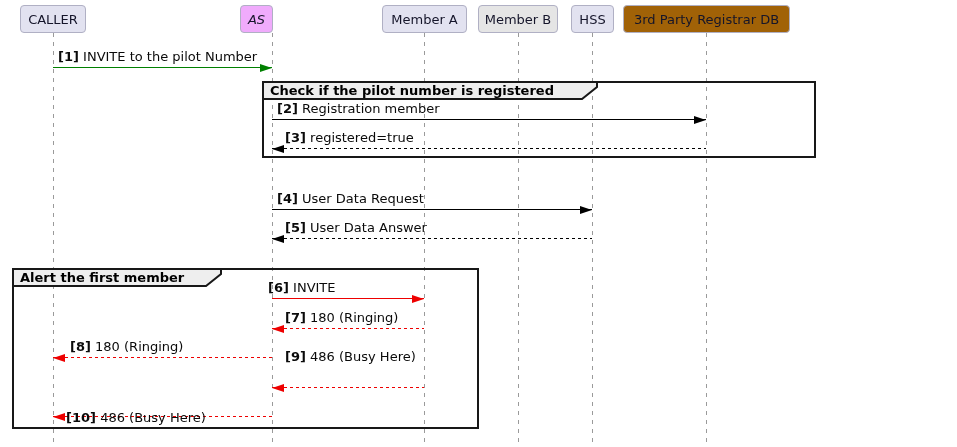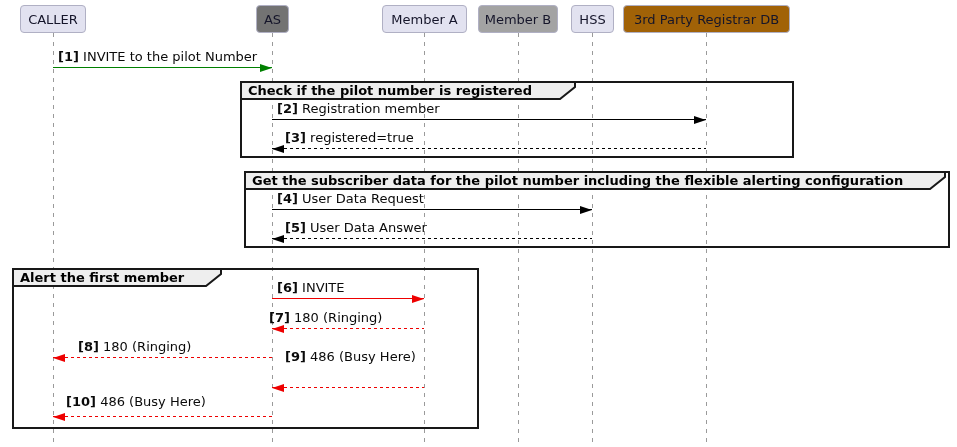--- a/index.html
+++ b/index.html
@@ -17,50 +17,44 @@
 </style>
 </head>
 <body>
 
 <div id="canvas">
     <div style="position: absolute; left: 52.5px; top: 33px; width: 1px; height: 410px; background: repeating-linear-gradient(rgb(154, 154, 154) 0px, rgb(154, 154, 154) 4px, transparent 4px, transparent 9px);"></div>
     <div class="participant" style="position: absolute; left: 20px; width: 66px; background: rgb(226, 226, 240); border: 1.5px solid rgb(176, 176, 196);">
       <span>CALLER</span>
     </div>
     <div style="position: absolute; left: 271.5px; top: 33px; width: 1px; height: 410px; background: repeating-linear-gradient(rgb(154, 154, 154) 0px, rgb(154, 154, 154) 4px, transparent 4px, transparent 9px);"></div>
-    <div class="participant" style="position: absolute; left: 256px; width: 33px; background: #737373; border: 1.5px solid rgb(176, 176, 196);">
+    <div class="participant" style="position: absolute; left: 240px; width: 33px; background: #f0abfc; border: 1.5px solid rgb(176, 176, 196); font-style: italic;">
       <span>AS</span>
     </div>
     <div style="position: absolute; left: 423.5px; top: 33px; width: 1px; height: 410px; background: repeating-linear-gradient(rgb(154, 154, 154) 0px, rgb(154, 154, 154) 4px, transparent 4px, transparent 9px);"></div>
     <div class="participant" style="position: absolute; left: 382px; width: 85px; background: rgb(226, 226, 240); border: 1.5px solid rgb(176, 176, 196);">
       <span>Member A</span>
     </div>
     <div style="position: absolute; left: 517.5px; top: 33px; width: 1px; height: 410px; background: repeating-linear-gradient(rgb(154, 154, 154) 0px, rgb(154, 154, 154) 4px, transparent 4px, transparent 9px);"></div>
-    <div class="participant" style="position: absolute; left: 478px; width: 80px; background: #a3a3a3; border: 1.5px solid rgb(176, 176, 196);">
+    <div class="participant" style="position: absolute; left: 478px; width: 80px; background: #e5e5e5; border: 1.5px solid rgb(176, 176, 196);">
       <span>Member B</span>
     </div>
     <div style="position: absolute; left: 591.5px; top: 33px; width: 1px; height: 410px; background: repeating-linear-gradient(rgb(154, 154, 154) 0px, rgb(154, 154, 154) 4px, transparent 4px, transparent 9px);"></div>
     <div class="participant" style="position: absolute; left: 571px; width: 43px; background: rgb(226, 226, 240); border: 1.5px solid rgb(176, 176, 196);">
       <span>HSS</span>
     </div>
     <div style="position: absolute; left: 705.5px; top: 33px; width: 1px; height: 410px; background: repeating-linear-gradient(rgb(154, 154, 154) 0px, rgb(154, 154, 154) 4px, transparent 4px, transparent 9px);"></div>
     <div class="participant" style="position: absolute; left: 623px; width: 167px; background: #a16207; border: 1.5px solid rgb(176, 176, 196);">
       <span>3rd Party Registrar DB</span>
     </div>
-    <div class="group" style="position: absolute; left: 240px; top: 81px; width: 554px; height: 77px; border: 2px solid rgb(24, 24, 24);">
+    <div class="group" style="position: absolute; left: 262px; top: 81px; width: 554px; height: 77px; border: 2px solid rgb(24, 24, 24);">
       <svg width="338" height="20" style="position: absolute; left: -2px; top: -2px; overflow: visible;">
         <polygon points="1,1 335,1 335,6 320,18 1,18" fill="#EEEEEE" stroke="#181818" stroke-width="2"></polygon>
       </svg>
       <div class="group-title">Check if the pilot number is registered</div>
-    </div>
-    <div class="group" style="position: absolute; left: 244px; top: 171px; width: 706px; height: 77px; border: 2px solid rgb(24, 24, 24);">
-      <svg width="704" height="20" style="position: absolute; left: -2px; top: -2px; overflow: visible;">
-        <polygon points="1,1 701,1 701,6 686,18 1,18" fill="#EEEEEE" stroke="#181818" stroke-width="2"></polygon>
-      </svg>
-      <div class="group-title">Get the subscriber data for the pilot number including the flexible alerting configuration</div>
     </div>
     <div class="group" style="position: absolute; left: 12px; top: 268px; width: 467px; height: 161px; border: 2px solid rgb(24, 24, 24); text-decoration: underline;">
       <svg width="212" height="20" style="position: absolute; left: -2px; top: -2px; overflow: visible;">
         <polygon points="1,1 209,1 209,6 194,18 1,18" fill="#EEEEEE" stroke="#181818" stroke-width="2"></polygon>
       </svg>
       <div class="group-title">Alert the first member</div>
     </div>
     <div style="position: absolute; left: 0px; top: 0px; z-index: 2;">
       <div class="msg-line" style="position: absolute; left: 53px; top: 67px; width: 219px; height: 1px; background: rgb(0, 128, 0);"></div>
       <div class="msg-head" style="position: absolute; top: 63.5px; width: 0px; height: 0px; border-top: 4px solid transparent; border-bottom: 4px solid transparent; left: 260px; border-left: 12px solid rgb(0, 128, 0);"></div>
@@ -82,35 +76,35 @@
       <div class="msg-label" style="position: absolute; left: 277px; top: 191px;"><b>[4]</b> <span>User Data Request</span></div>
     </div>
     <div style="position: absolute; left: 0px; top: 0px; z-index: 2;">
       <div class="msg-line" style="position: absolute; left: 272px; top: 238px; width: 320px; height: 1px; background: repeating-linear-gradient(to right, rgb(0, 0, 0) 0px, rgb(0, 0, 0) 3px, transparent 3px, transparent 6px);"></div>
       <div class="msg-head" style="position: absolute; top: 234.5px; width: 0px; height: 0px; border-top: 4px solid transparent; border-bottom: 4px solid transparent; left: 272px; border-right: 12px solid rgb(0, 0, 0);"></div>
       <div class="msg-label" style="position: absolute; left: 285px; top: 220px;"><b>[5]</b> <span>User Data Answer</span></div>
     </div>
     <div style="position: absolute; left: 0px; top: 0px; z-index: 2;">
       <div class="msg-line" style="position: absolute; left: 272px; top: 298px; width: 152px; height: 1px; background: rgb(238, 0, 0);"></div>
       <div class="msg-head" style="position: absolute; top: 294.5px; width: 0px; height: 0px; border-top: 4px solid transparent; border-bottom: 4px solid transparent; left: 412px; border-left: 12px solid rgb(238, 0, 0);"></div>
-      <div class="msg-label" style="position: absolute; left: 277px; top: 280px;"><b>[6]</b> <span>INVITE</span></div>
+      <div class="msg-label" style="position: absolute; left: 268px; top: 280px;"><b>[6]</b> <span>INVITE</span></div>
     </div>
     <div style="position: absolute; left: 0px; top: 0px; z-index: 2;">
       <div class="msg-line" style="position: absolute; left: 272px; top: 328px; width: 152px; height: 1px; background: repeating-linear-gradient(to right, rgb(238, 0, 0) 0px, rgb(238, 0, 0) 3px, transparent 3px, transparent 6px);"></div>
       <div class="msg-head" style="position: absolute; top: 324.5px; width: 0px; height: 0px; border-top: 4px solid transparent; border-bottom: 4px solid transparent; left: 272px; border-right: 12px solid rgb(238, 0, 0);"></div>
-      <div class="msg-label" style="position: absolute; left: 269px; top: 310px;"><b>[7]</b> <span>180 (Ringing)</span></div>
+      <div class="msg-label" style="position: absolute; left: 285px; top: 310px;"><b>[7]</b> <span>180 (Ringing)</span></div>
     </div>
     <div style="position: absolute; left: 0px; top: 0px; z-index: 2;">
       <div class="msg-line" style="position: absolute; left: 53px; top: 357px; width: 219px; height: 1px; background: repeating-linear-gradient(to right, rgb(238, 0, 0) 0px, rgb(238, 0, 0) 3px, transparent 3px, transparent 6px);"></div>
       <div class="msg-head" style="position: absolute; top: 353.5px; width: 0px; height: 0px; border-top: 4px solid transparent; border-bottom: 4px solid transparent; left: 53px; border-right: 12px solid rgb(238, 0, 0);"></div>
-      <div class="msg-label" style="position: absolute; left: 78px; top: 339px;"><b>[8]</b> <span>180 (Ringing)</span></div>
+      <div class="msg-label" style="position: absolute; left: 70px; top: 339px;"><b>[8]</b> <span>180 (Ringing)</span></div>
     </div>
     <div style="position: absolute; left: 0px; top: 0px; z-index: 2;">
       <div class="msg-line" style="position: absolute; left: 272px; top: 387px; width: 152px; height: 1px; background: repeating-linear-gradient(to right, rgb(238, 0, 0) 0px, rgb(238, 0, 0) 3px, transparent 3px, transparent 6px);"></div>
       <div class="msg-head" style="position: absolute; top: 383.5px; width: 0px; height: 0px; border-top: 4px solid transparent; border-bottom: 4px solid transparent; left: 272px; border-right: 12px solid rgb(238, 0, 0);"></div>
       <div class="msg-label" style="position: absolute; left: 285px; top: 349px;"><b>[9]</b> <span>486 (Busy Here)</span></div>
     </div>
     <div style="position: absolute; left: 0px; top: 0px; z-index: 2;">
       <div class="msg-line" style="position: absolute; left: 53px; top: 416px; width: 219px; height: 1px; background: repeating-linear-gradient(to right, rgb(238, 0, 0) 0px, rgb(238, 0, 0) 3px, transparent 3px, transparent 6px);"></div>
       <div class="msg-head" style="position: absolute; top: 412.5px; width: 0px; height: 0px; border-top: 4px solid transparent; border-bottom: 4px solid transparent; left: 53px; border-right: 12px solid rgb(238, 0, 0);"></div>
-      <div class="msg-label" style="position: absolute; left: 66px; top: 394px;"><b>[10]</b> <span>486 (Busy Here)</span></div>
+      <div class="msg-label" style="position: absolute; left: 66px; top: 410px;"><b>[10]</b> <span>486 (Busy Here)</span></div>
     </div>
   </div>
 
 </body></html>

